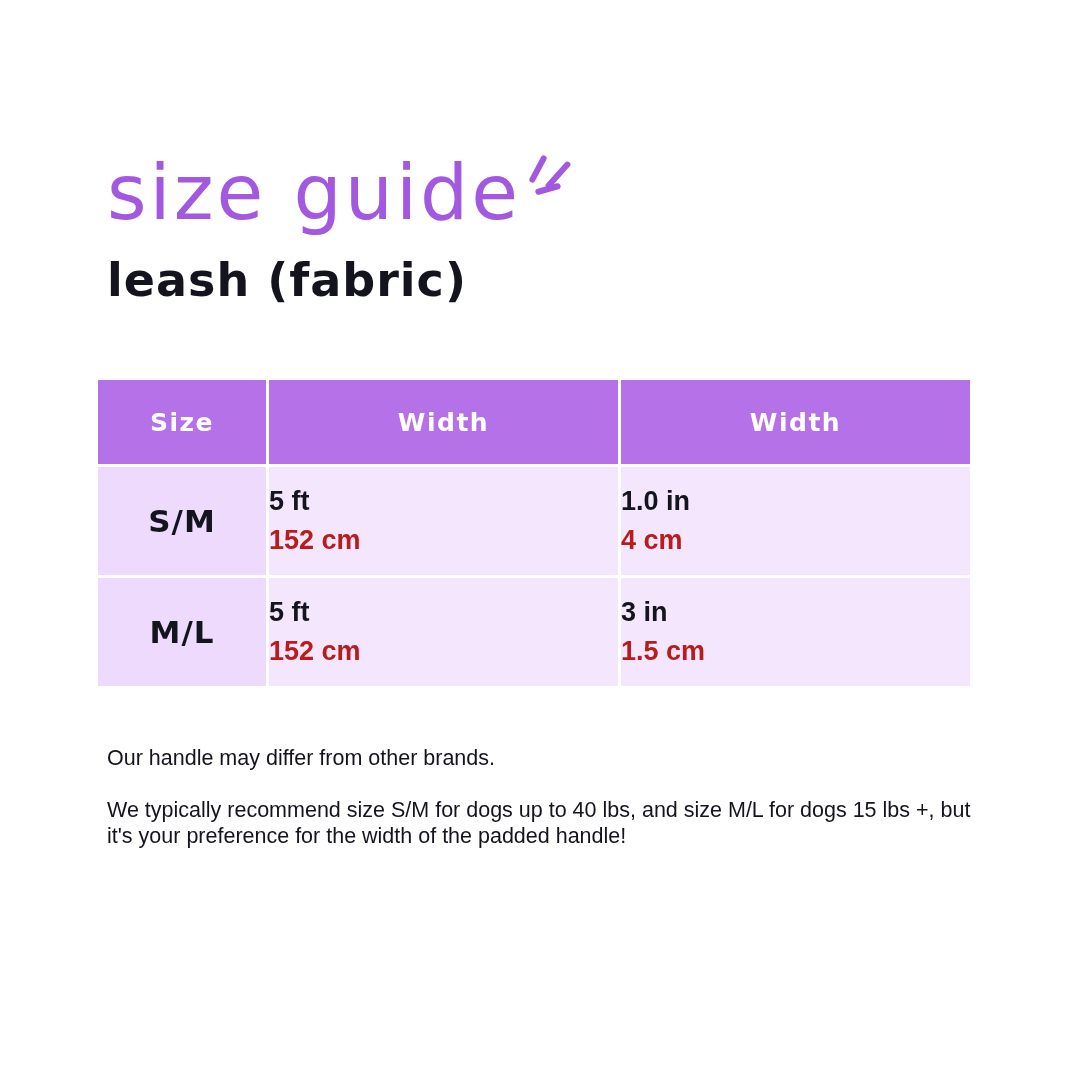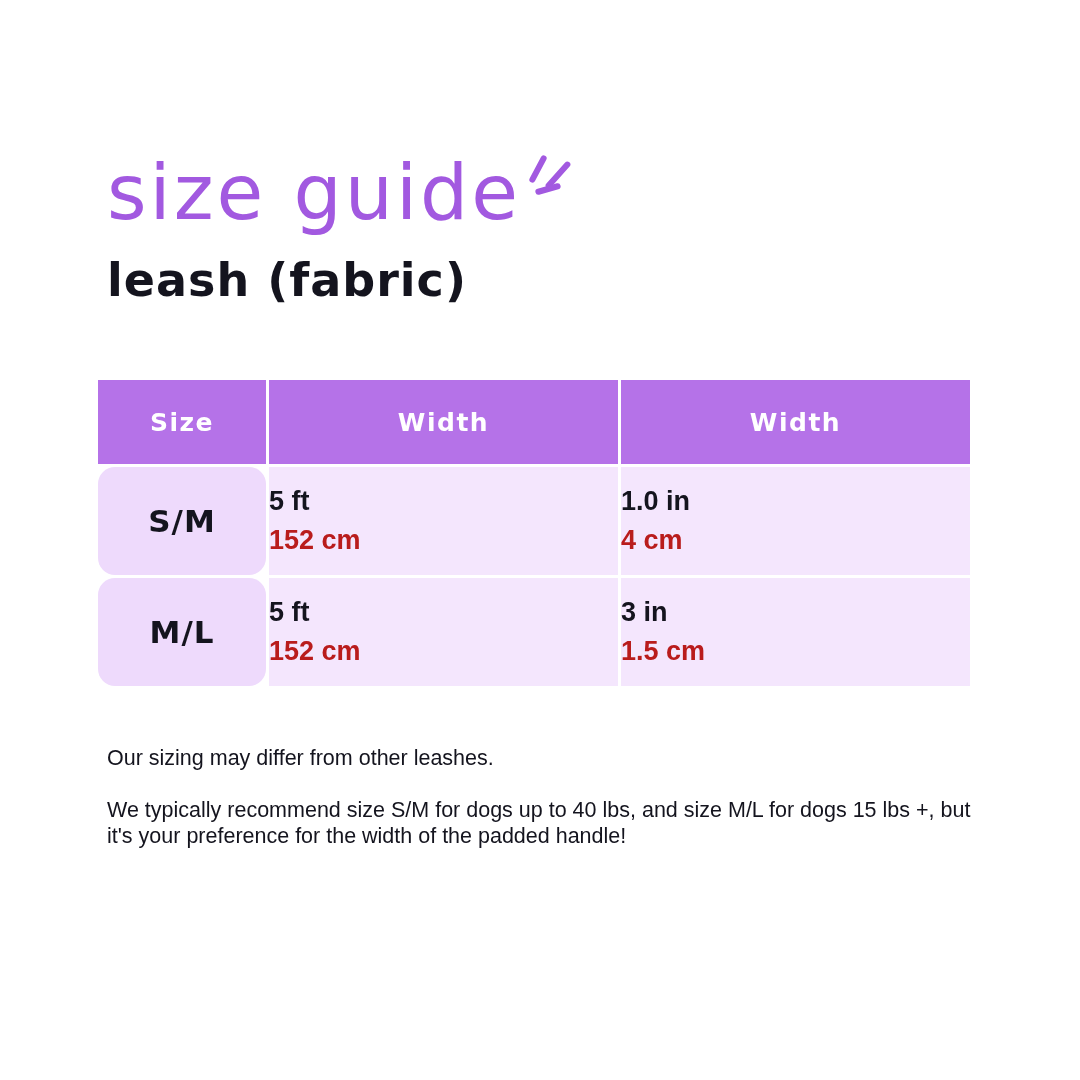--- a/index.html
+++ b/index.html
@@ -119,21 +119,20 @@
     height: 108px;
     background: #f4e6fd;
   }
   .size-table tbody td.size-cell {
     background: #eedafc;
     font-family: "DejaVu Sans", sans-serif;
     font-weight: bold;
     font-size: 31px;
     color: #14141e;
     letter-spacing: 1px;
-    border-radius: 17px;
   }
   .measure {
     display: flex;
     flex-direction: column;
     justify-content: center;
     align-items: flex-start;
     gap: 8px;
     height: 100%;
   }
   .measure .imperial {
@@ -220,17 +219,17 @@
           <div class="measure">
             <span class="imperial">3 in</span>
             <span class="metric">1.5 cm</span>
           </div>
         </td>
       </tr>
     </tbody>
   </table>
 
   <div class="notes">
-    <p>Our sizing may differ from other leashes.</p>
+    <p>Our handle may differ from other brands.</p>
     <p>We typically recommend size S/M for dogs up to 40 lbs, and size M/L for dogs 15 lbs +, but it's your preference for the width of the padded handle!</p>
   </div>
 
 </div>
 
 </body></html>

